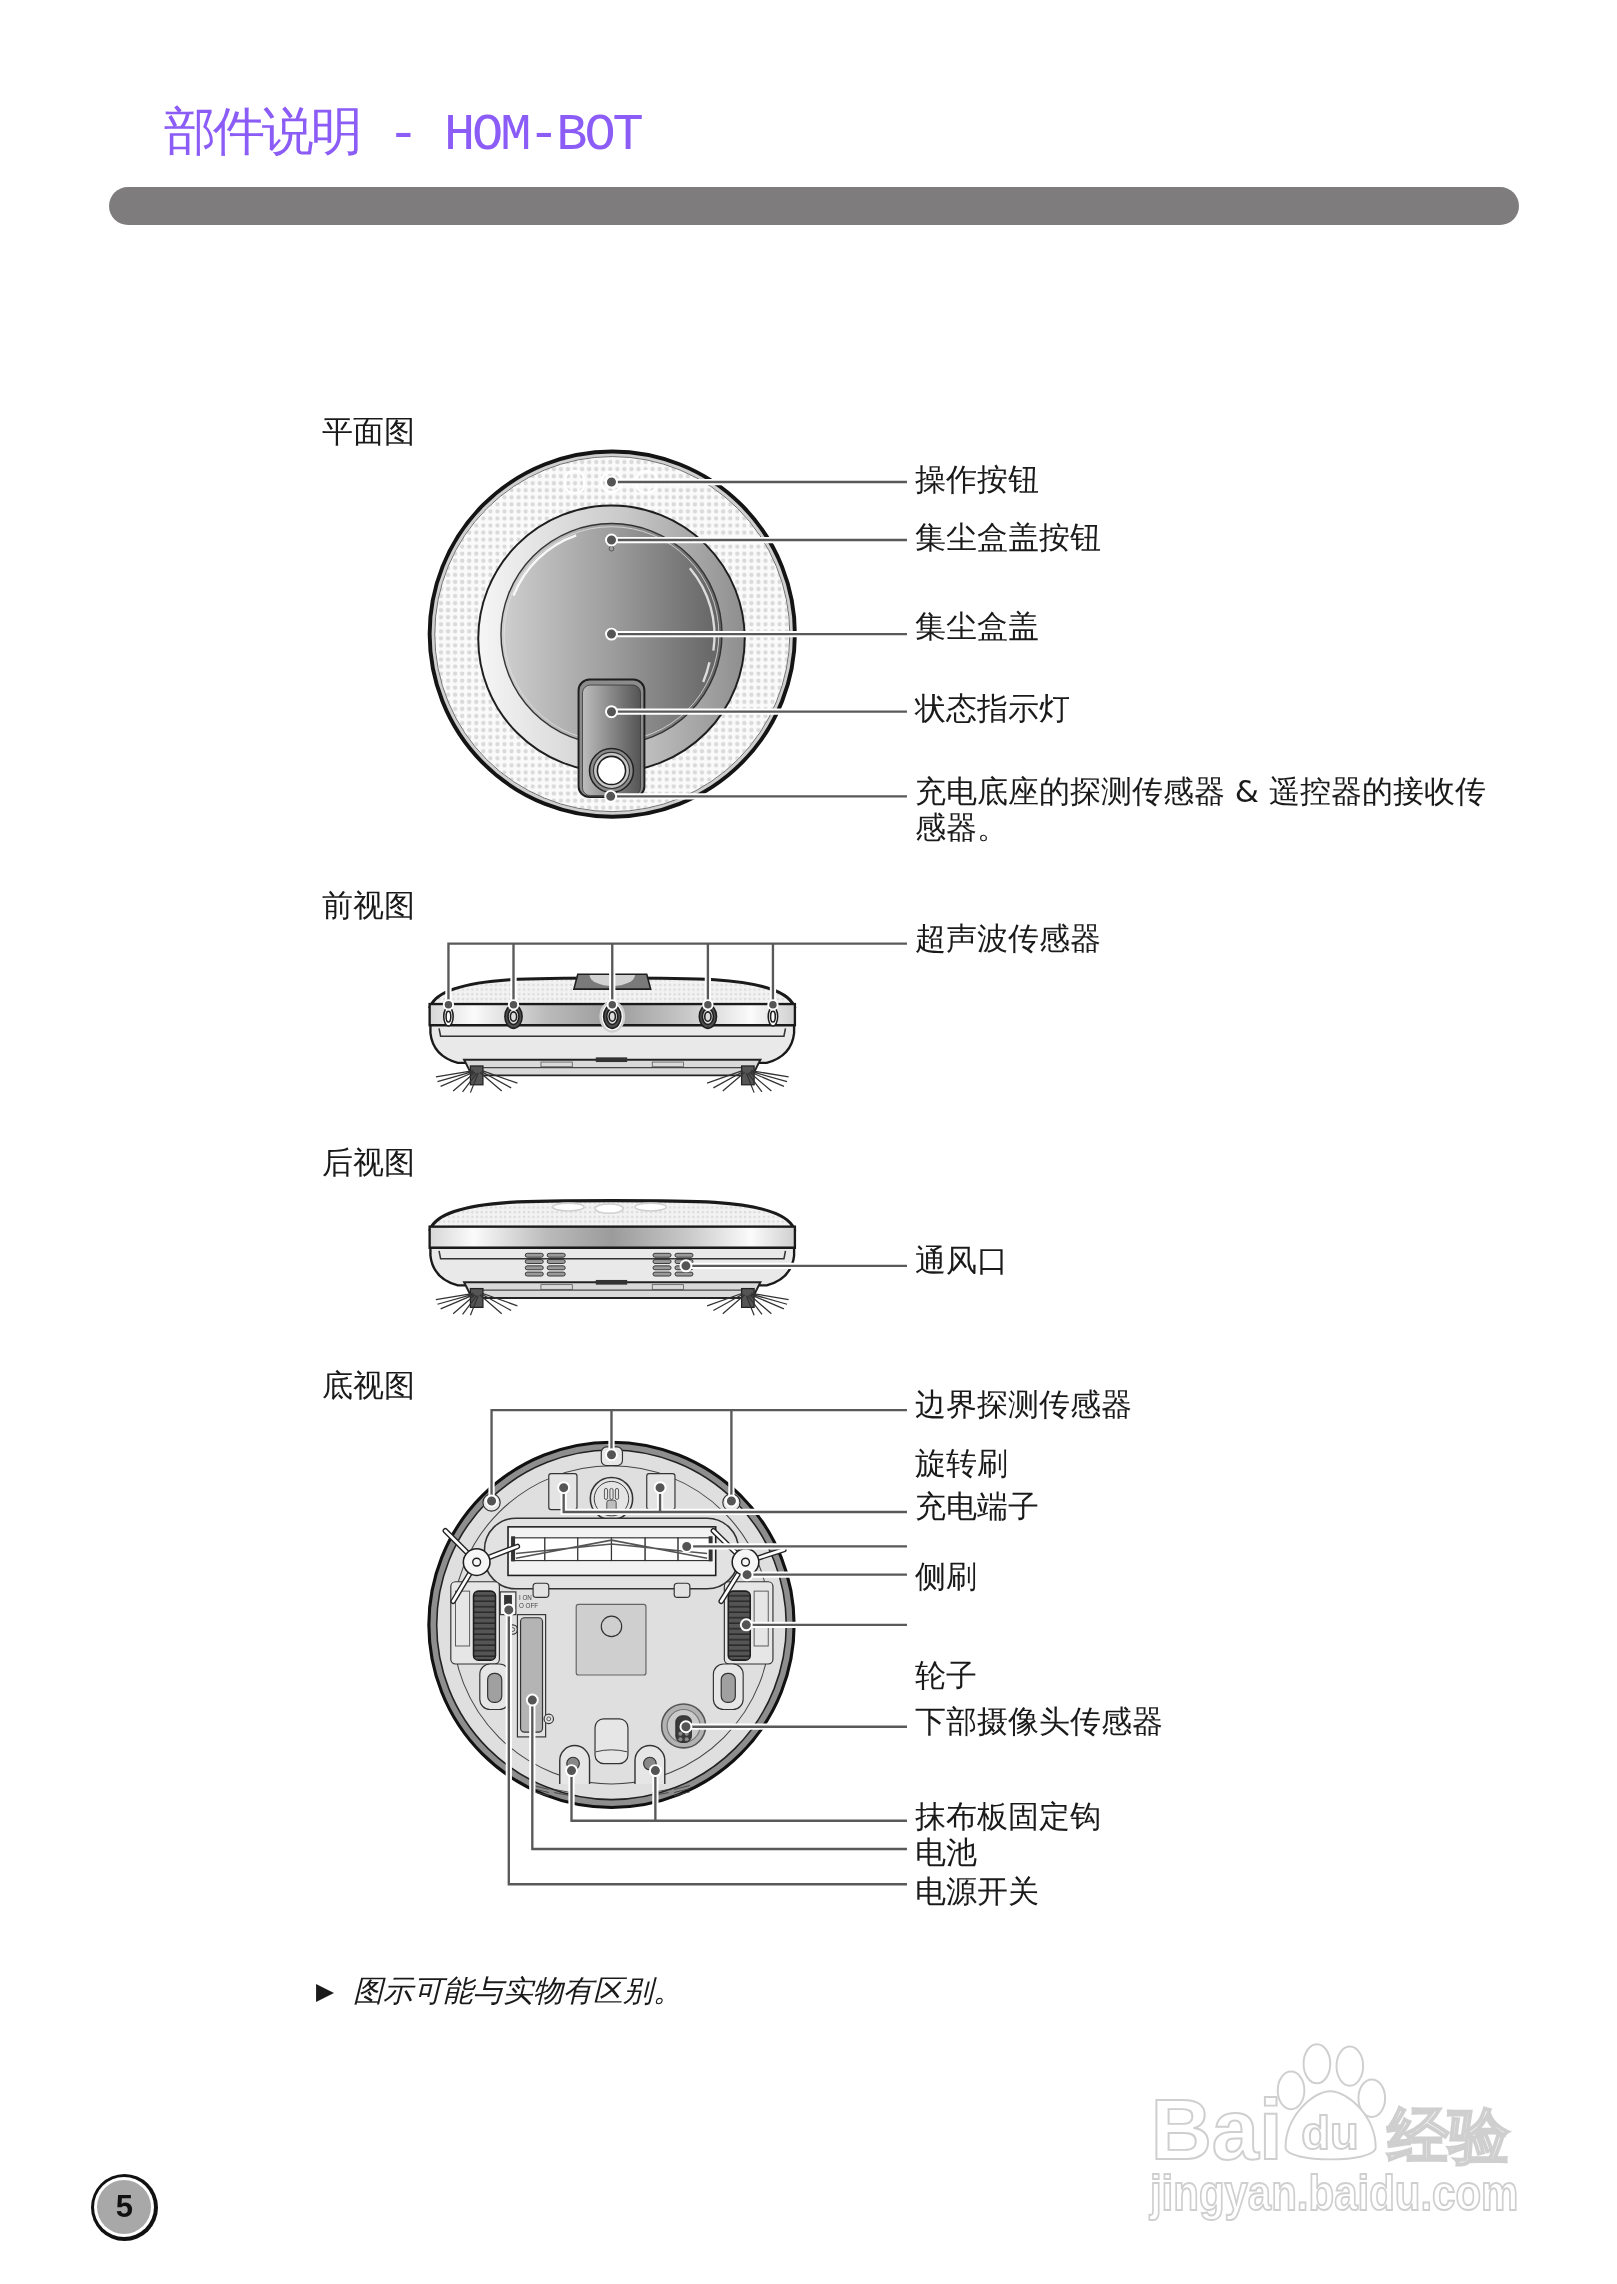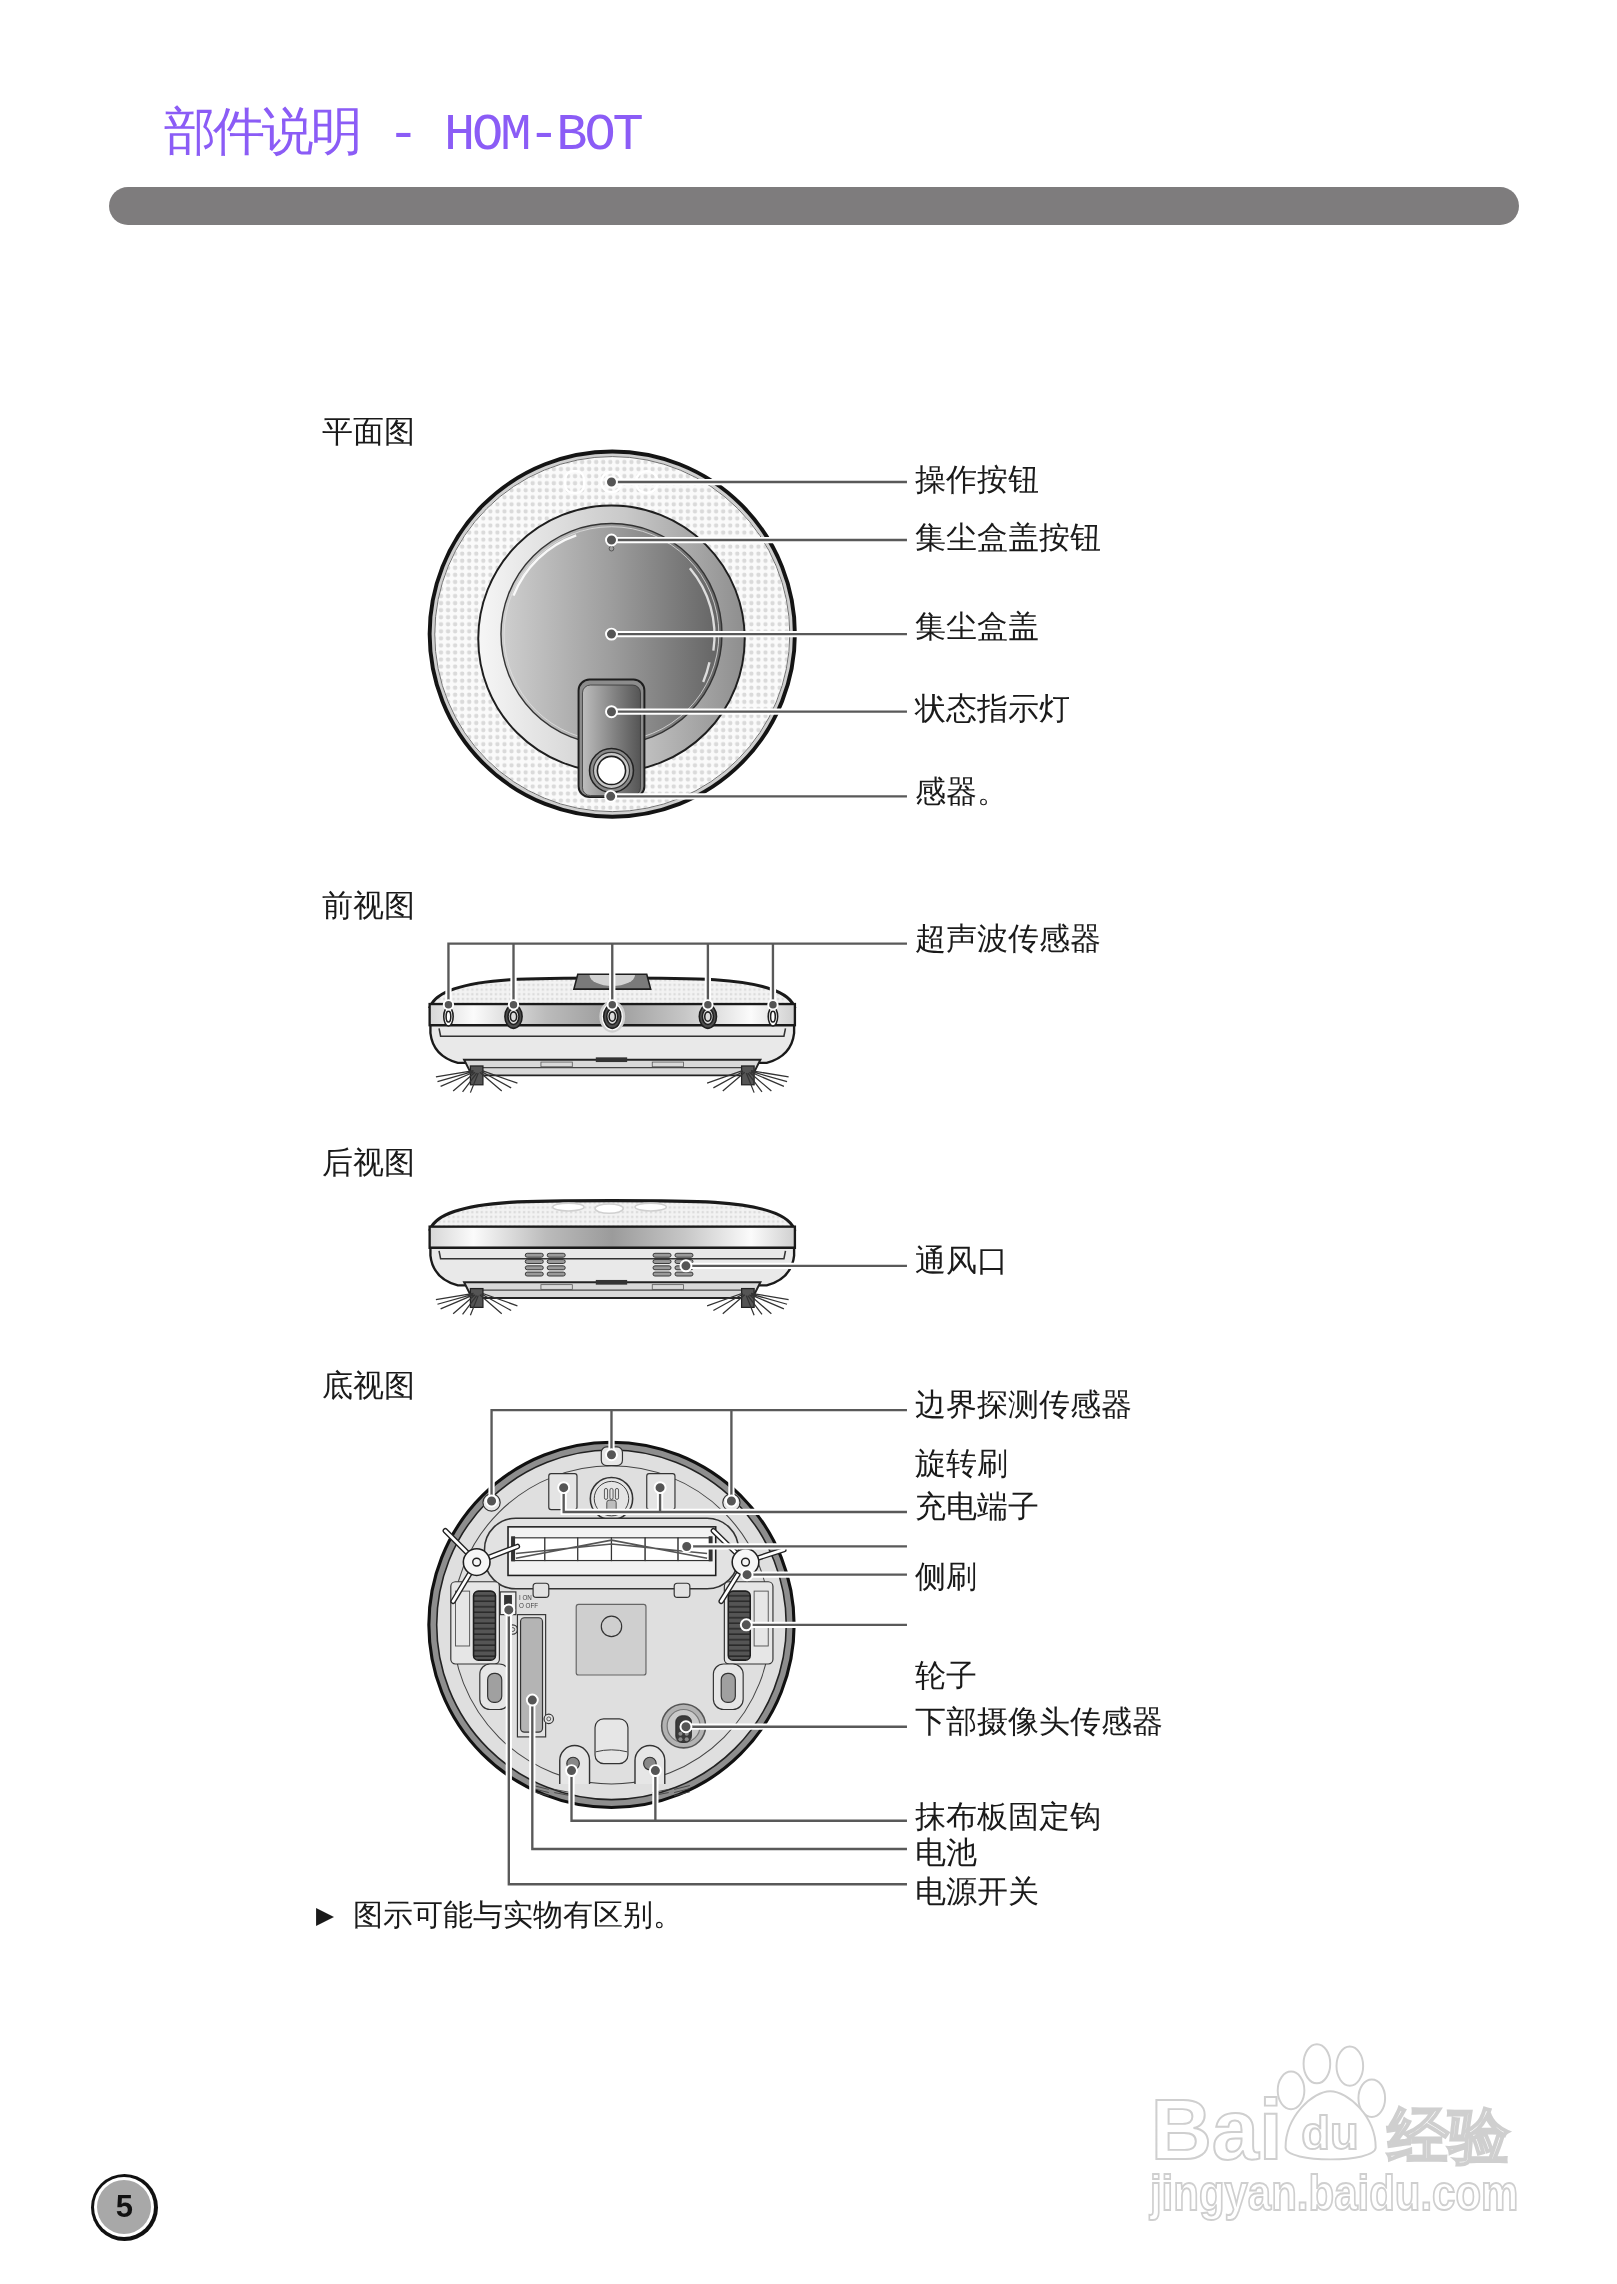--- a/index.html
+++ b/index.html
@@ -7,21 +7,21 @@
          font-family: "DejaVu Sans", "Liberation Sans", sans-serif; color: #1a1a1a; }
   .abs { position: absolute; }
   .page-title { left: 164px; top: 103px; font-family: "Liberation Mono", "DejaVu Sans Mono", monospace;
                 font-size: 52px; line-height: 66px; letter-spacing: -3.1px; white-space: nowrap; color: #8b5cf6; }
   .title-bar { left: 109px; top: 187px; width: 1410px; height: 38px; border-radius: 19.6px; background: #7e7c7d; }
   .section-label { left: 322px; font-size: 31px; line-height: 38px; white-space: nowrap; margin-top: 12px; }
   .callout-label { left: 915px; font-size: 31px; line-height: 38px; white-space: nowrap; }
   .callout-label.multi { line-height: 36px; }
   .callout-label .line { display: block; }
   .diagram-layer { left: 0; top: 0; width: 1618px; height: 2284px; }
-  .note { left: 316px; top: 1896px; font-size: 30px; line-height: 38px; white-space: nowrap; }
+  .note { left: 316px; top: 1972px; font-size: 30px; line-height: 38px; white-space: nowrap; font-style: italic; }
   .note .marker { display: inline-block; width: 37px; font-size: 23.5px; vertical-align: 2.4px; }
   .page-badge { left: 91px; top: 2174px; width: 67px; height: 67px; border-radius: 50%;
                 background: #111; box-sizing: border-box; }
   .page-badge .ring { position: absolute; left: 3.1px; top: 3.1px; width: 60px; height: 60px; border-radius: 50%; background: #fff; }
   .page-badge .fill { position: absolute; left: 6.3px; top: 6.3px; width: 54px; height: 54px; border-radius: 50%;
                       background: #a8a8a8; text-align: center; line-height: 54px;
                       font-family: "Liberation Sans", sans-serif; font-weight: bold; font-size: 31px; color: #111; }
 </style>
 </head>
 <body>
@@ -392,20 +392,21 @@
 <div class="abs section-label" style="top:400px">平面图</div>
 <div class="abs section-label" style="top:874px">前视图</div>
 <div class="abs section-label" style="top:1131px">后视图</div>
 <div class="abs section-label" style="top:1354px">底视图</div>
 
 <div class="abs callout-label" style="top:460px">操作按钮</div>
 <div class="abs callout-label" style="top:518px">集尘盒盖按钮</div>
 <div class="abs callout-label" style="top:607px">集尘盒盖</div>
 <div class="abs callout-label" style="top:689px">状态指示灯</div>
 <div class="abs callout-label multi" style="top:773px">
+  <span class="line">充电底座的探测传感器 &amp; 遥控器的接收传</span>
   <span class="line">感器。</span>
 </div>
 
 <div class="abs callout-label" style="top:919px">超声波传感器</div>
 <div class="abs callout-label" style="top:1241px">通风口</div>
 
 <div class="abs callout-label" style="top:1385px">边界探测传感器</div>
 <div class="abs callout-label" style="top:1487px">充电端子</div>
 <div class="abs callout-label" style="top:1444px">旋转刷</div>
 <div class="abs callout-label" style="top:1557px">侧刷</div>

